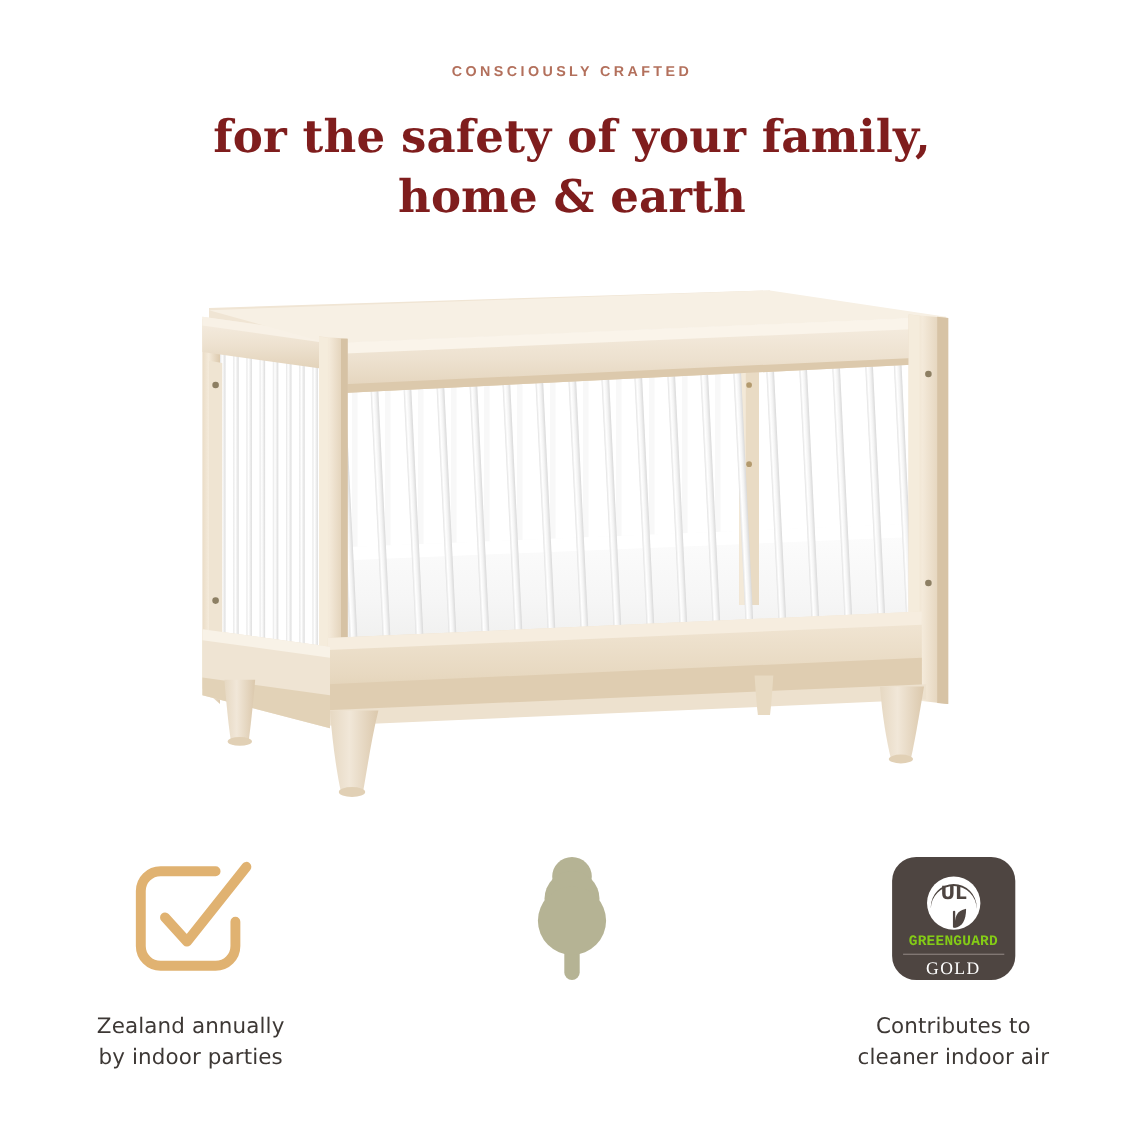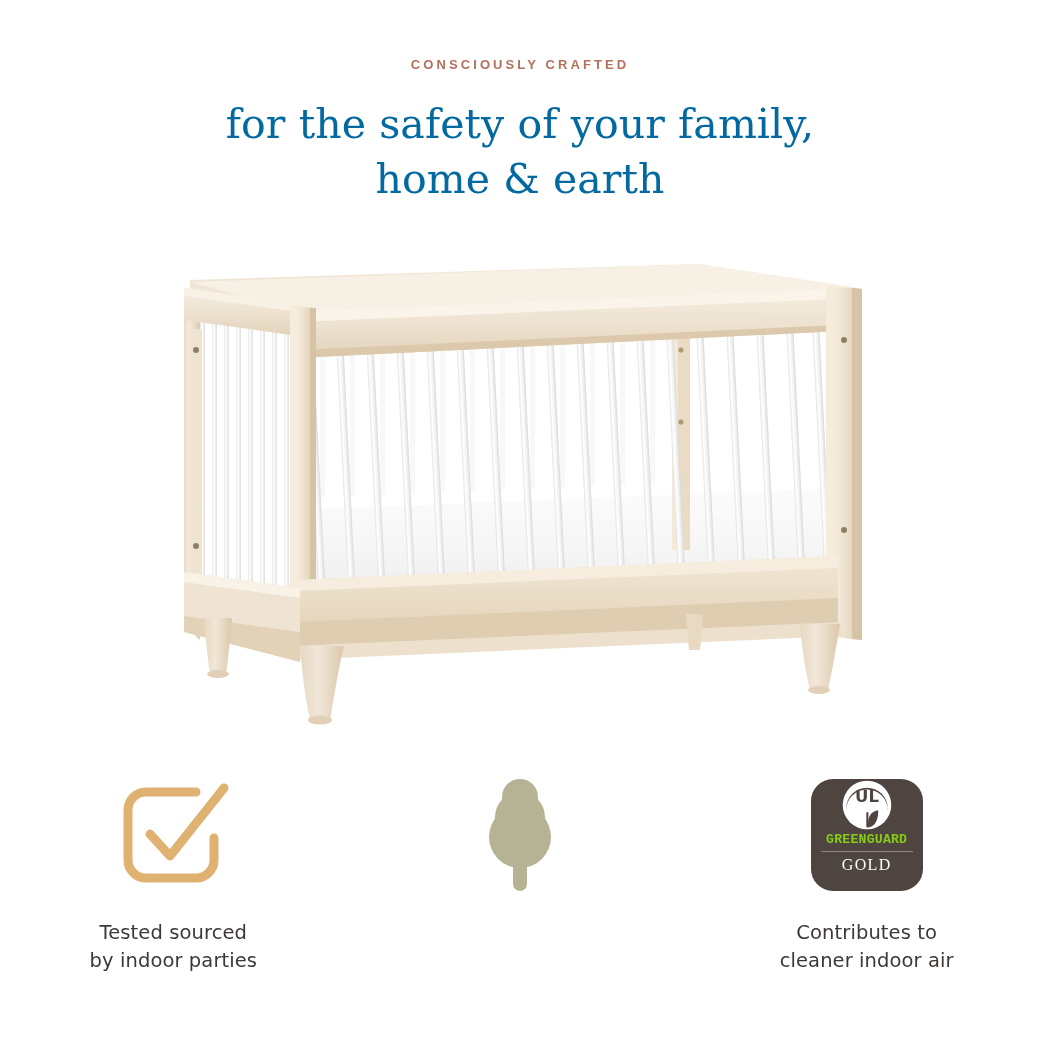--- a/index.html
+++ b/index.html
@@ -35,24 +35,24 @@
     font-weight: 700;
     letter-spacing: 3.1px;
     color: #b3705c;
     text-transform: uppercase;
     line-height: 1;
   }
 
   .headline {
     margin-top: 26px;
     font-family: "DejaVu Serif", "Liberation Serif", serif;
-    font-weight: 400;
+    font-weight: 700;
     font-size: 41px;
     line-height: 1.34;
-    color: #0369a1;
+    color: #7f1d1d;
     letter-spacing: 0.1px;
   }
   .headline .l2 { display: block; }
 
   
   .crib-wrap {
     position: absolute;
     left: 0;
     top: 250px;
     width: 1040px;
@@ -101,21 +101,21 @@
   
   .gg-badge {
     position: relative;
     width: 112px;
     height: 112px;
     border-radius: 22px;
     background: #4e4541;
     display: flex;
     flex-direction: column;
     align-items: center;
-    padding-top: 0;
+    padding-top: 16px;
   }
   .gg-mark { width: 52px; height: 52px; }
   .gg-name {
     margin-top: 2px;
     color: #84cc16;
     font-family: Liberation Mono, monospace;
     font-size: 13.2px;
     font-weight: 700;
     letter-spacing: 0.2px;
     line-height: 1;
@@ -337,21 +337,21 @@
     <div class="feature">
       <div class="feature-icon">
         <svg width="130" height="118" viewBox="0 0 130 118">
 
           <path d="M88 16 H38 C28 16 20 24 20 34 V84 C20 94 28 102 38 102 H88 C98 102 106 94 106 84 V62" fill="none" stroke="#E0B271" stroke-width="9" stroke-linecap="round" stroke-linejoin="round"></path>
 
           <path d="M42 58 L62 80 L116 12" fill="none" stroke="#E0B271" stroke-width="9" stroke-linecap="round" stroke-linejoin="round"></path>
         </svg>
       </div>
       <div class="feature-caption">
-        <span class="cl">Tested sourced</span>
+        <span class="cl">Zealand annually</span>
         <span class="cl">by indoor parties</span>
       </div>
     </div>
 
     <div class="feature">
       <div class="feature-icon">
         <svg width="100" height="120" viewBox="0 0 100 120">
           <g fill="#B5B394">
 
             <rect x="43" y="60" width="14" height="56" rx="7"></rect>

